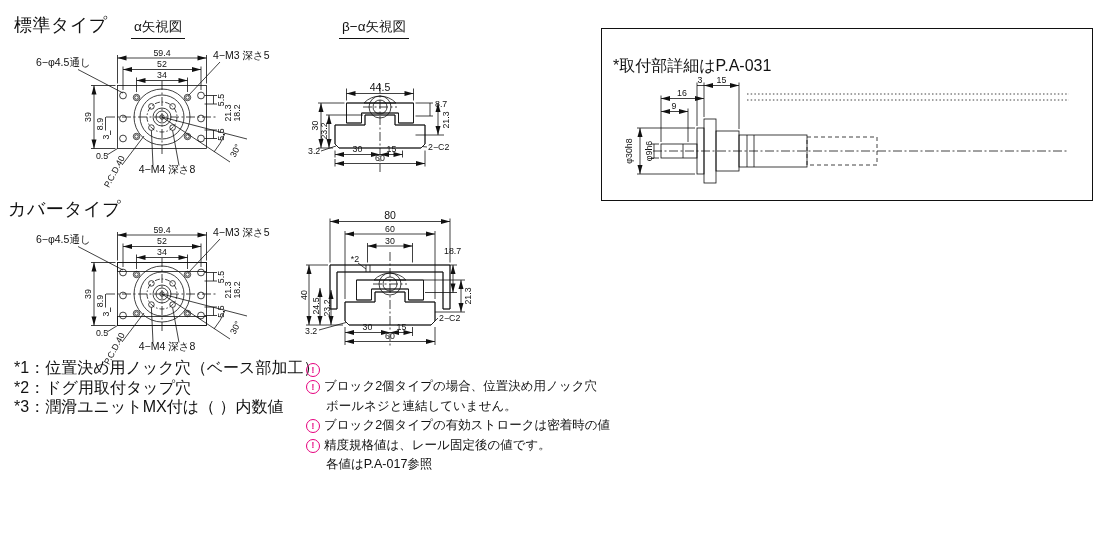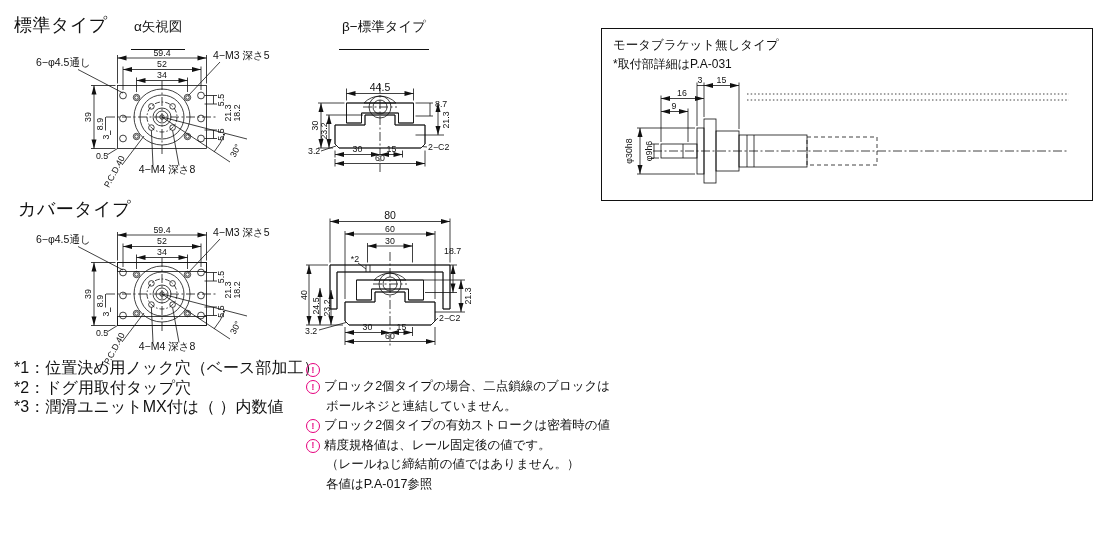--- a/index.html
+++ b/index.html
@@ -1,22 +1,22 @@
 <!DOCTYPE html>
 <html style="--accent: #e6007e;"><head>
 <meta charset="utf-8">
 <style>
   html,body{margin:0;padding:0}
   body{width:1100px;height:553px;position:relative;background:#fff;font-family:"Liberation Sans",sans-serif;color:#111;overflow:hidden}
   .abs{position:absolute}
   .sec-label{font-size:18px;letter-spacing:.5px}
-  .view-title{font-size:13.5px;border-bottom:1.2px solid #111;padding:0 3px 13px 3px}
+  .view-title{font-size:13.5px;border-bottom:1.2px solid #111;padding:0 3px 2px 3px}
   .motor-box{position:absolute;left:601px;top:28px;width:490px;height:171px;border:1.2px solid #111;background:#fff}
   .motor-title{position:absolute;left:11px;top:8px;font-size:12.5px}
-  .motor-note{position:absolute;left:11px;top:27px;font-size:12px}
+  .motor-note{position:absolute;left:11px;top:27px;font-size:16px}
   svg.drw{position:absolute;overflow:visible}
   svg.drw path,svg.drw rect,svg.drw circle,svg.drw line,svg.drw polyline{stroke:#111;stroke-width:.8;fill:none}
   .f1{fill:#ececec}.f2{fill:#dfdfdf}.f3{fill:#f3f3f3}.f4{fill:#fff}.fd{fill:#444;stroke:none}
   .hpat{fill:url(#hatch);stroke:none}
   .hb{fill:url(#hatchD)}
   .pcdc{stroke-dasharray:5 2 1.5 2;stroke-width:.6}
   .cl{stroke:#333;stroke-width:.5;stroke-dasharray:9 2.5 2 2.5}
   .xl{stroke:#333;stroke-width:.55}
   .dim{stroke:#111;stroke-width:.6}
   .dim2{stroke:#111;stroke-width:.6}
@@ -43,22 +43,22 @@
    <line x1="0" y1="0" x2="0" y2="5" stroke="#9a9a9a" stroke-width="0.8"></line>
   </pattern>
   <pattern id="hatchD" width="3.6" height="3.6" patternUnits="userSpaceOnUse" patternTransform="rotate(45)">
    <line x1="0" y1="0" x2="0" y2="3.6" stroke="#555" stroke-width="1"></line>
   </pattern>
  </defs>
 </svg>
 
 <div class="abs sec-label" style="left:14px;top:13px">標準タイプ</div>
 <div class="abs view-title" style="left:131px;top:18px">α矢視図</div>
-<div class="abs view-title" style="left:339px;top:18px">β−標準タイプ</div>
-<div class="abs sec-label" style="left:18px;top:197px">カバータイプ</div>
+<div class="abs view-title" style="left:339px;top:18px">β−α矢視図</div>
+<div class="abs sec-label" style="left:8px;top:197px">カバータイプ</div>
 
 <svg class="drw" style="left:20px;top:40px" width="280" height="160" viewBox="0 0 280 160">
  <g>
   <rect x="97.5" y="45.5" width="89" height="63" class="f1"></rect>
   <circle cx="142" cy="77" r="28" class="f2"></circle>
   <circle cx="142" cy="77" r="22" class="f3"></circle>
   <circle cx="142" cy="77" r="15" class="pcdc"></circle>
   <circle cx="142" cy="77" r="9" class="f4"></circle>
   <circle cx="142" cy="77" r="6"></circle>
   <circle cx="142" cy="77" r="2.2" class="fd"></circle>
@@ -180,21 +180,20 @@
   <line x1="35" y1="109" x2="35" y2="116.5" class="xl"></line>
   <line x1="125" y1="100.5" x2="125" y2="116.5" class="xl"></line>
   <line x1="35" y1="113.5" x2="125" y2="113.5" class="dim" marker-start="url(#arr)" marker-end="url(#arr)"></line>
   <text x="80" y="111" text-anchor="middle">60</text>
   <text x="128" y="100">2−C2</text>
   <line x1="127" y1="97" x2="122" y2="96.5" class="xl"></line>
  </g>
 </svg>
 
 <div class="motor-box">
-  <div class="motor-title">モータブラケット無しタイプ</div>
   <div class="motor-note">*取付部詳細はP.A-031</div>
   <svg class="drw" style="left:15px;top:40px" width="460" height="128" viewBox="0 0 460 128">
    <g>
     <rect x="44" y="75" width="36" height="14" class="f3"></rect>
     <line x1="66" y1="75" x2="66" y2="89"></line>
     <rect x="80" y="59" width="7" height="46" class="f2"></rect>
     <rect x="87" y="50" width="12" height="64" class="f2"></rect>
     <rect x="99" y="62" width="23" height="40" class="f3"></rect>
     <rect x="122" y="66" width="68" height="32" class="f1"></rect>
     <line x1="130" y1="66" x2="130" y2="98"></line>
@@ -388,31 +387,30 @@
 
 <div class="points">
   <div class="point">
     <div class="pline">
       <span class="picon">!</span>
     </div>
   </div>
   <div class="point">
     <div class="pline">
       <span class="picon">!</span>
-      <span>ブロック2個タイプの場合、二点鎖線のブロックは</span>
+      <span>ブロック2個タイプの場合、位置決め用ノック穴</span>
     </div>
     <div class="pline indent">ボールネジと連結していません。</div>
   </div>
   <div class="point">
     <div class="pline">
       <span class="picon">!</span>
       <span>ブロック2個タイプの有効ストロークは密着時の値</span>
     </div>
   </div>
   <div class="point">
     <div class="pline">
       <span class="picon">!</span>
       <span>精度規格値は、レール固定後の値です。</span>
     </div>
-    <div class="pline indent">（レールねじ締結前の値ではありません。）</div>
     <div class="pline indent">各値はP.A-017参照</div>
   </div>
 </div>
 
 </body></html>

